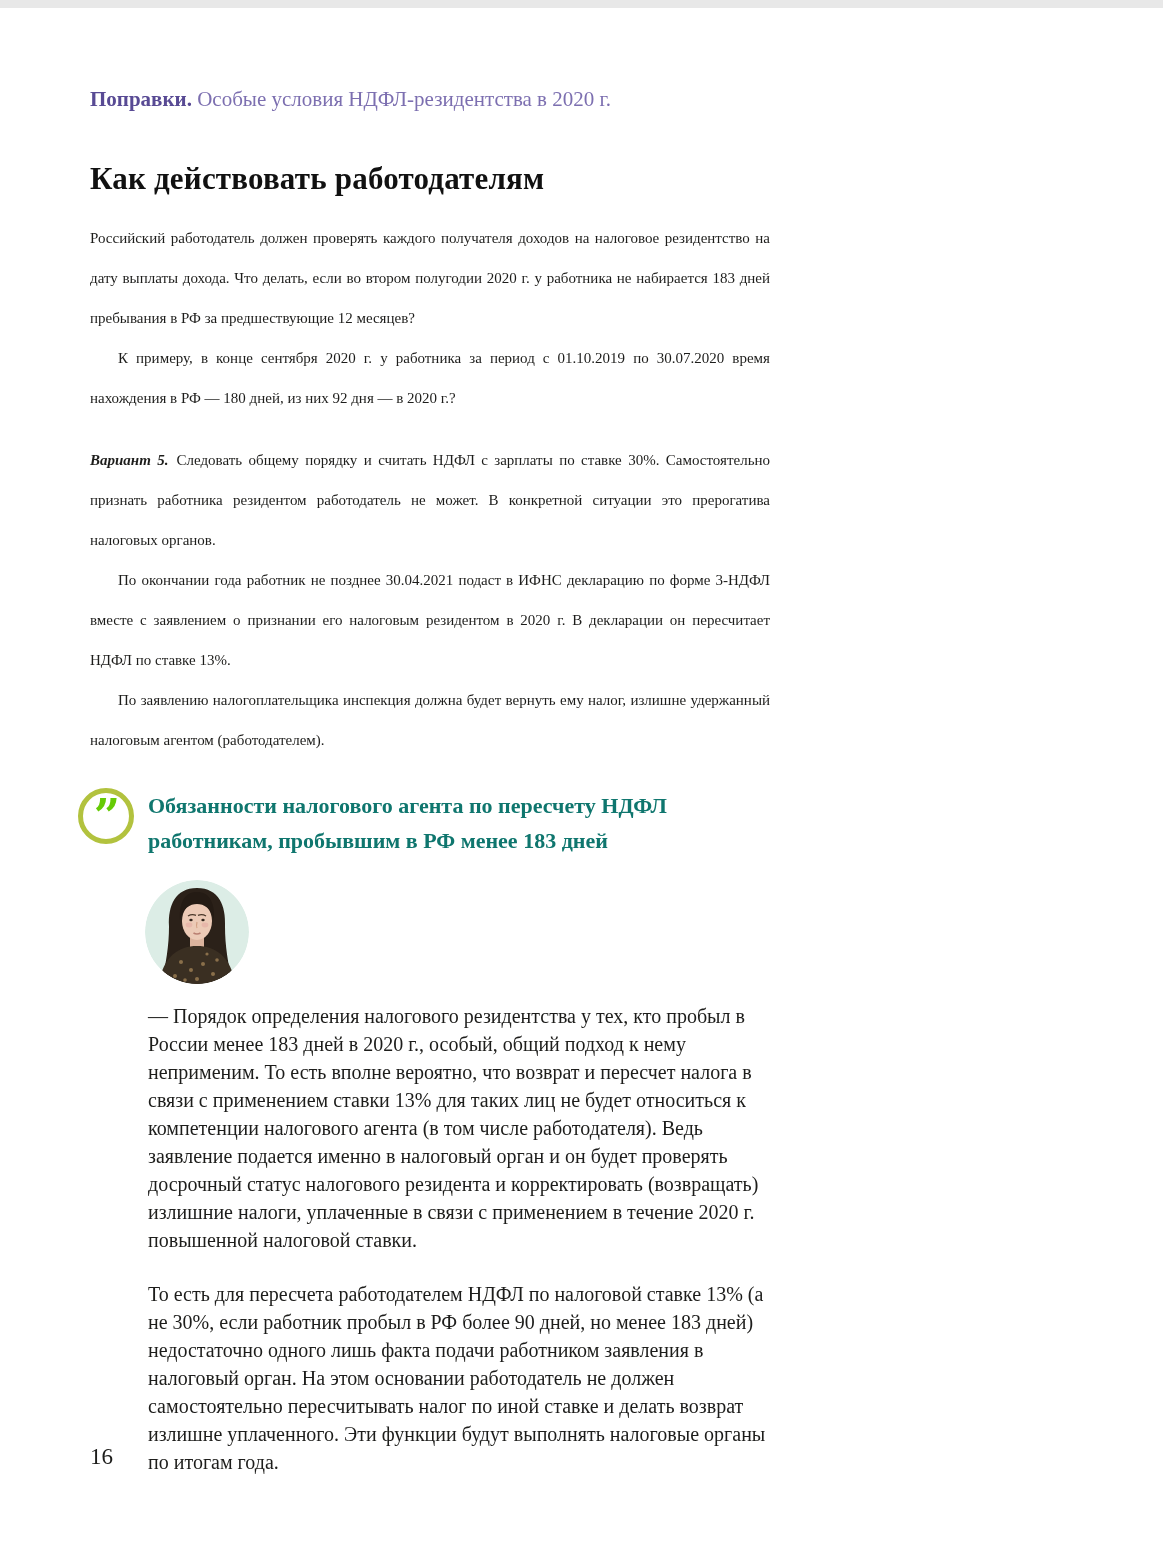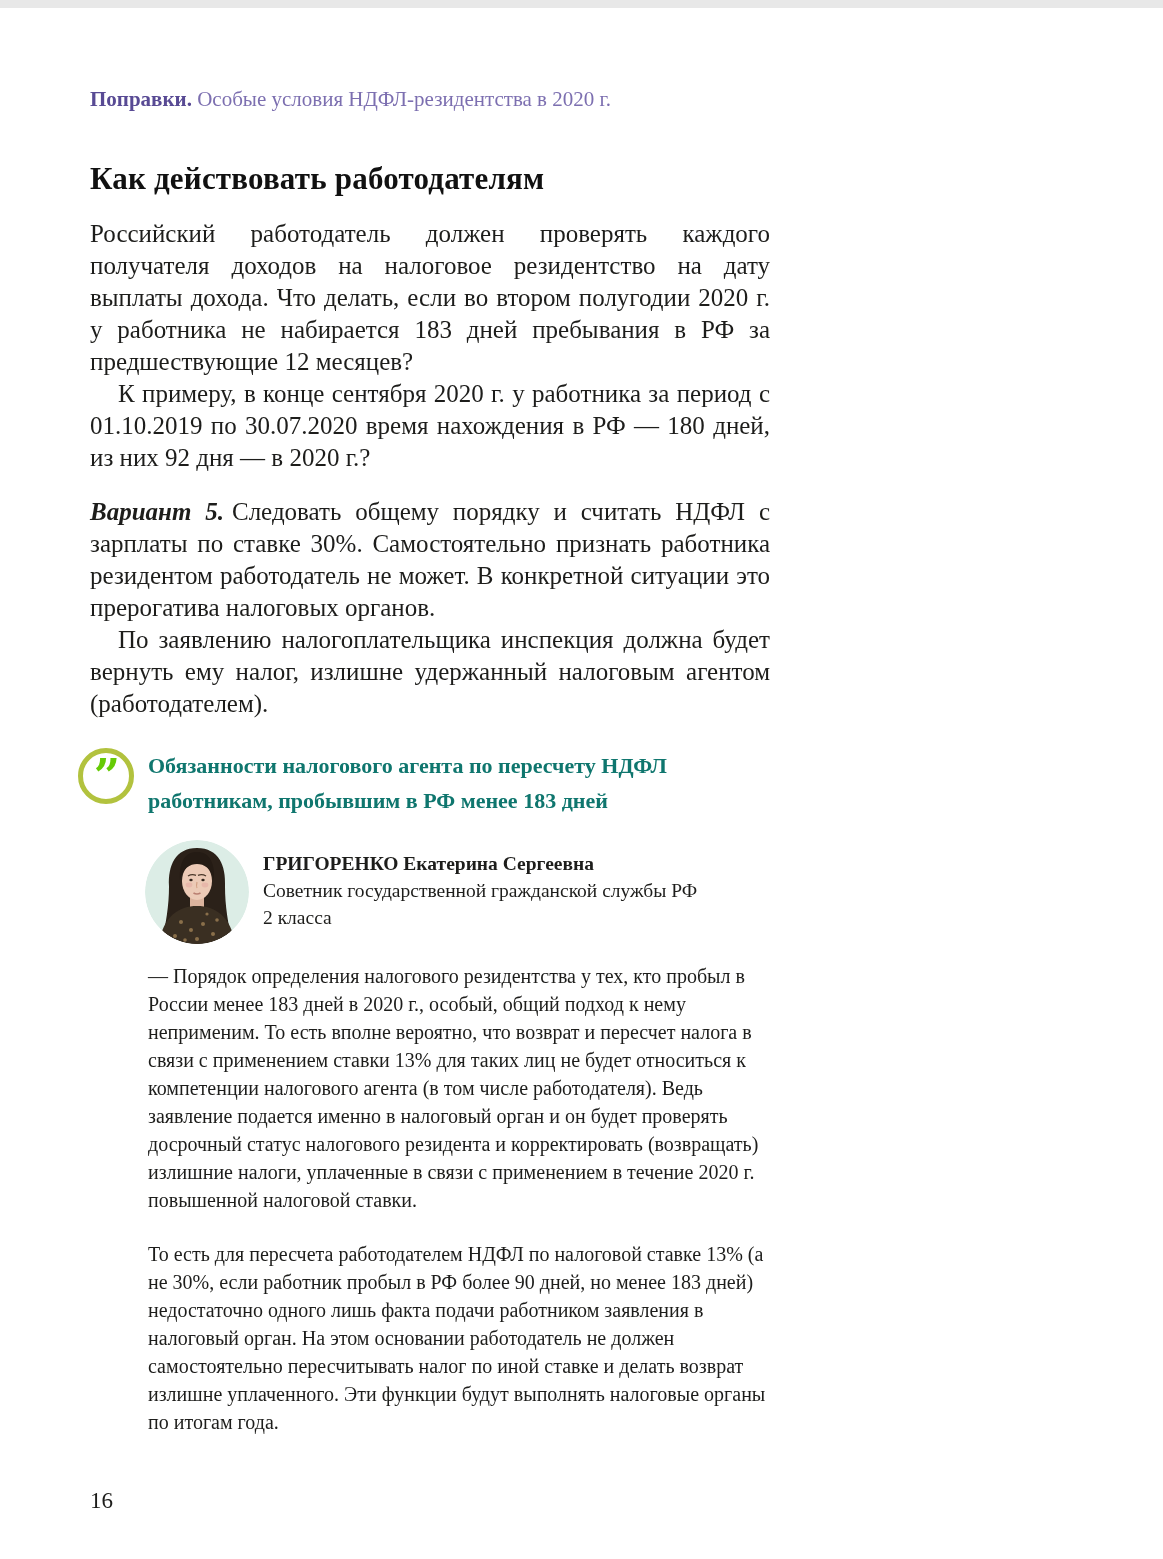--- a/index.html
+++ b/index.html
@@ -24,21 +24,21 @@
   
   h1.article-heading{
     margin:50px 0 0 0;
     font-size:31px;line-height:34px;
     font-weight:bold;color:#111111;
     letter-spacing:.2px;
   }
   
   p.body{
     margin:0;width:680px;
-    font-size:25px;line-height:32px;
+    font-size:15px;line-height:40px;
     text-align:justify;
   }
   p.body.first{margin-top:22px;}
   p.body.indent{text-indent:28px;}
   p.body.variant{margin-top:22px;}
   .variant-label{font-weight:bold;font-style:italic;margin-right:8px;}
   
   .quote-section{margin-top:26px;}
   .quote-head{display:flex;align-items:flex-start;margin-left:-12px;}
   .quote-icon{
@@ -72,41 +72,42 @@
   .author-name{font-weight:bold;}
   p.quote-text{
     margin:0;margin-left:58px;width:625px;
     font-size:20px;line-height:28px;
     text-align:left;
   }
   p.quote-text.qt1{margin-top:18px;}
   p.quote-text.qt2{margin-top:26px;}
   
   .page-footer{
-    position:absolute;left:90px;top:1480px;
+    position:absolute;left:90px;top:1436px;
     font-size:23px;line-height:26px;color:#1d1d1b;
   }
 </style>
 </head>
 <body>
 
 <div class="page">
   <div class="content">
 
     <div class="runhead">
       <span class="rubric">Поправки.</span>
       <span class="subject">Особые условия НДФЛ-резидентства в 2020 г.</span>
     </div>
 
     <h1 class="article-heading">Как действовать работодателям</h1>
 
     <p class="body first">Российский работодатель должен проверять каждого получателя доходов на налоговое резидентство на дату выплаты дохода. Что делать, если во втором полугодии 2020 г. у работника не набирается 183 дней пребывания в РФ за предшествующие 12 месяцев?</p>
     <p class="body indent">К примеру, в конце сентября 2020 г. у работника за период с 01.10.2019 по 30.07.2020 время нахождения в РФ — 180 дней, из них 92 дня — в 2020 г.?</p>
 
     <p class="body variant"><span class="variant-label">Вариант 5.</span><span>Следовать общему порядку и считать НДФЛ с зарплаты по ставке 30%. Самостоятельно признать работника резидентом работодатель не может. В конкретной ситуации это прерогатива налоговых органов.</span></p>
+    <p class="body indent">По окончании года работник не позднее 30.04.2021 подаст в ИФНС декларацию по форме 3-НДФЛ вместе с заявлением о признании его налоговым резидентом в 2020 г. В декларации он пересчитает НДФЛ по ставке 13%.</p>
     <p class="body indent">По заявлению налогоплательщика инспекция должна будет вернуть ему налог, излишне удержанный налоговым агентом (работодателем).</p>
 
     <section class="quote-section">
       <div class="quote-head">
         <div class="quote-icon">
           <span class="glyph">”</span>
         </div>
         <h2 class="quote-title">Обязанности налогового агента по пересчету НДФЛ работникам, пробывшим в РФ менее 183 дней</h2>
       </div>
 
@@ -148,25 +149,20 @@
                 <circle cx="68" cy="94" r="2"></circle>
                   <circle cx="30" cy="96" r="2"></circle>
                   <circle cx="52" cy="99" r="2"></circle>
                 <circle cx="72" cy="80" r="1.8"></circle>
                   <circle cx="40" cy="100" r="1.8"></circle>
                   <circle cx="62" cy="74" r="1.6"></circle>
               </g>
             </g>
           </svg>
         </div>
-        <div class="author-info">
-          <div class="author-name">ГРИГОРЕНКО Екатерина Сергеевна</div>
-          <div>Советник государственной гражданской службы РФ</div>
-          <div>2 класса</div>
-        </div>
       </div>
 
       <p class="quote-text qt1">—  Порядок определения налогового резидентства у тех, кто пробыл в России менее 183 дней в 2020 г., особый, общий подход к нему неприменим. То есть вполне вероятно, что возврат и пересчет налога в связи с применением ставки 13% для таких лиц не будет относиться к компетенции налогового агента (в том числе работодателя). Ведь заявление подается именно в налоговый орган и он будет проверять досрочный статус налогового резидента и корректировать (возвращать) излишние налоги, уплаченные в связи с применением в течение 2020 г. повышенной налоговой ставки.</p>
       <p class="quote-text qt2">То есть для пересчета работодателем НДФЛ по налоговой ставке 13% (а не 30%, если работник пробыл в РФ более 90 дней, но менее 183 дней) недостаточно одного лишь факта подачи работником заявления в налоговый орган. На этом основании работодатель не должен самостоятельно пересчитывать налог по иной ставке и делать возврат излишне уплаченного. Эти функции будут выполнять налоговые органы по итогам года.</p>
     </section>
 
   </div>
 
   <div class="page-footer">16</div>
 </div>

